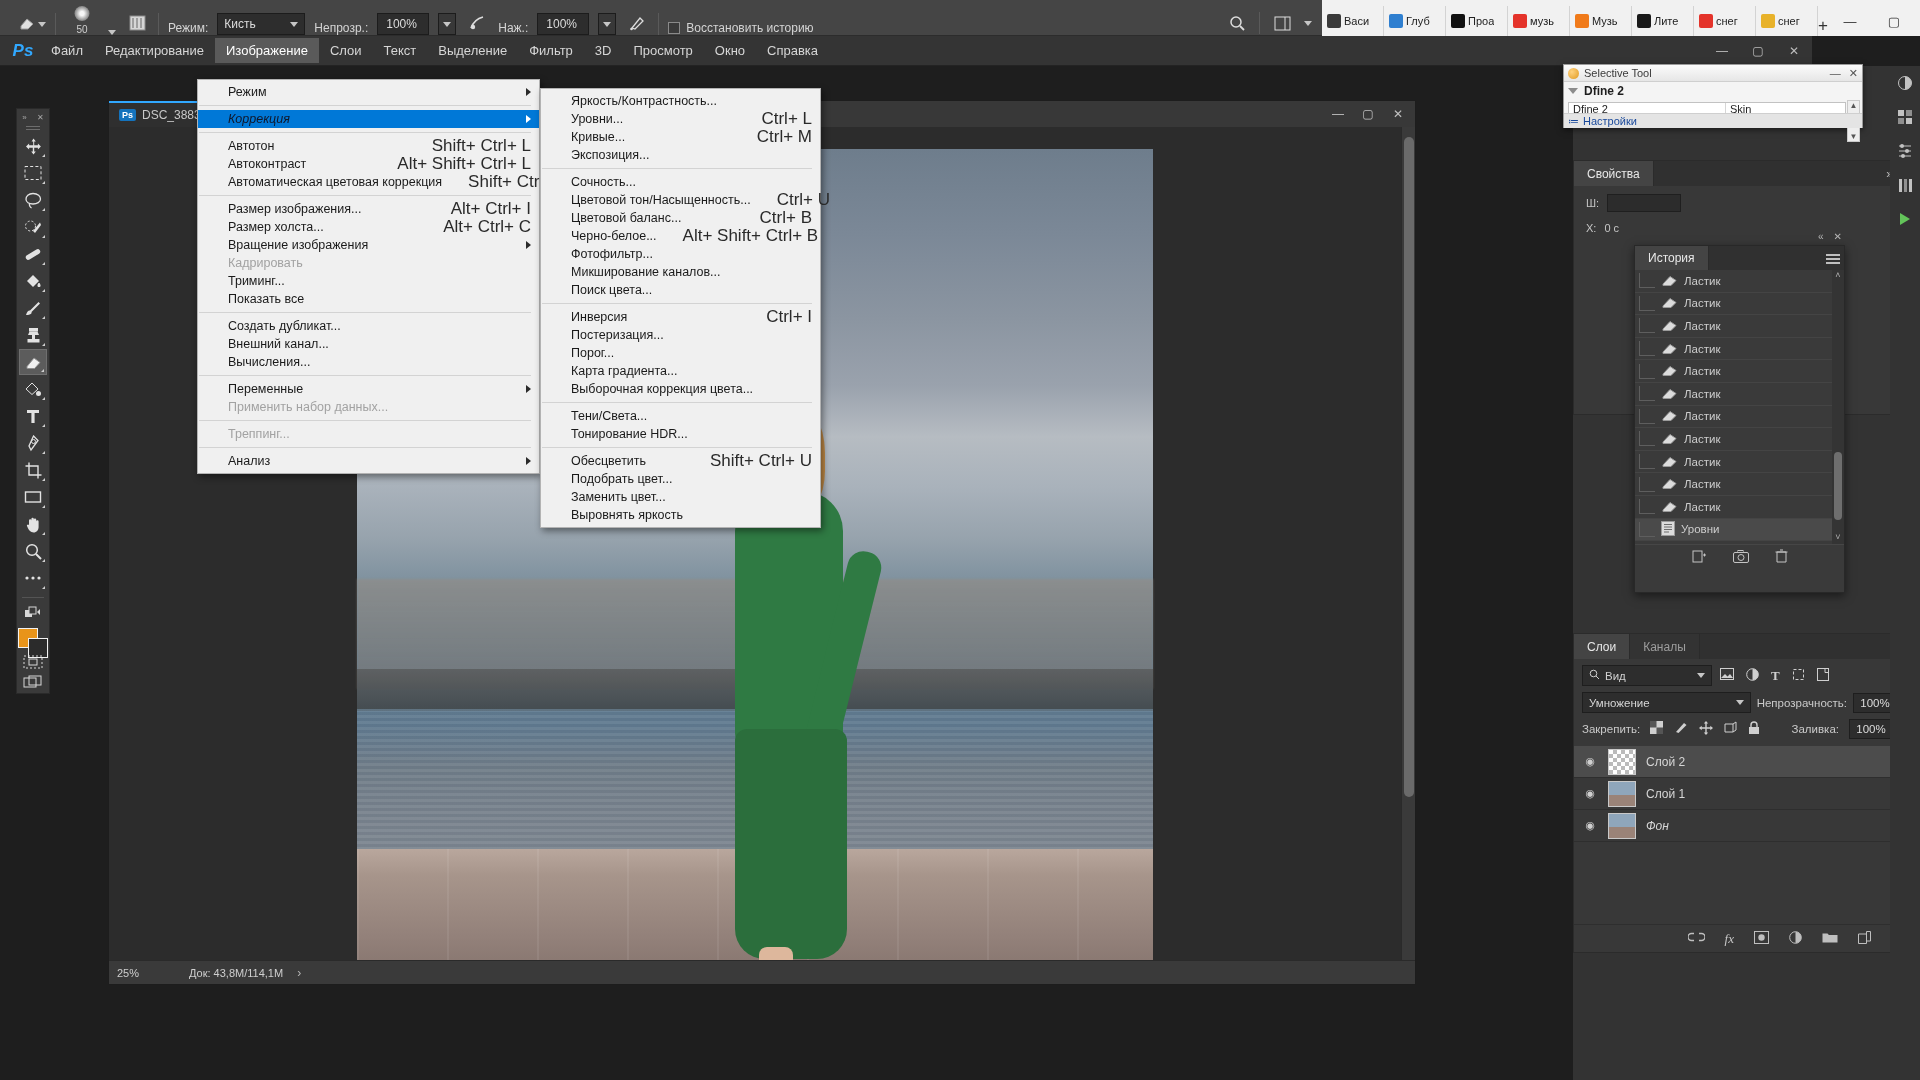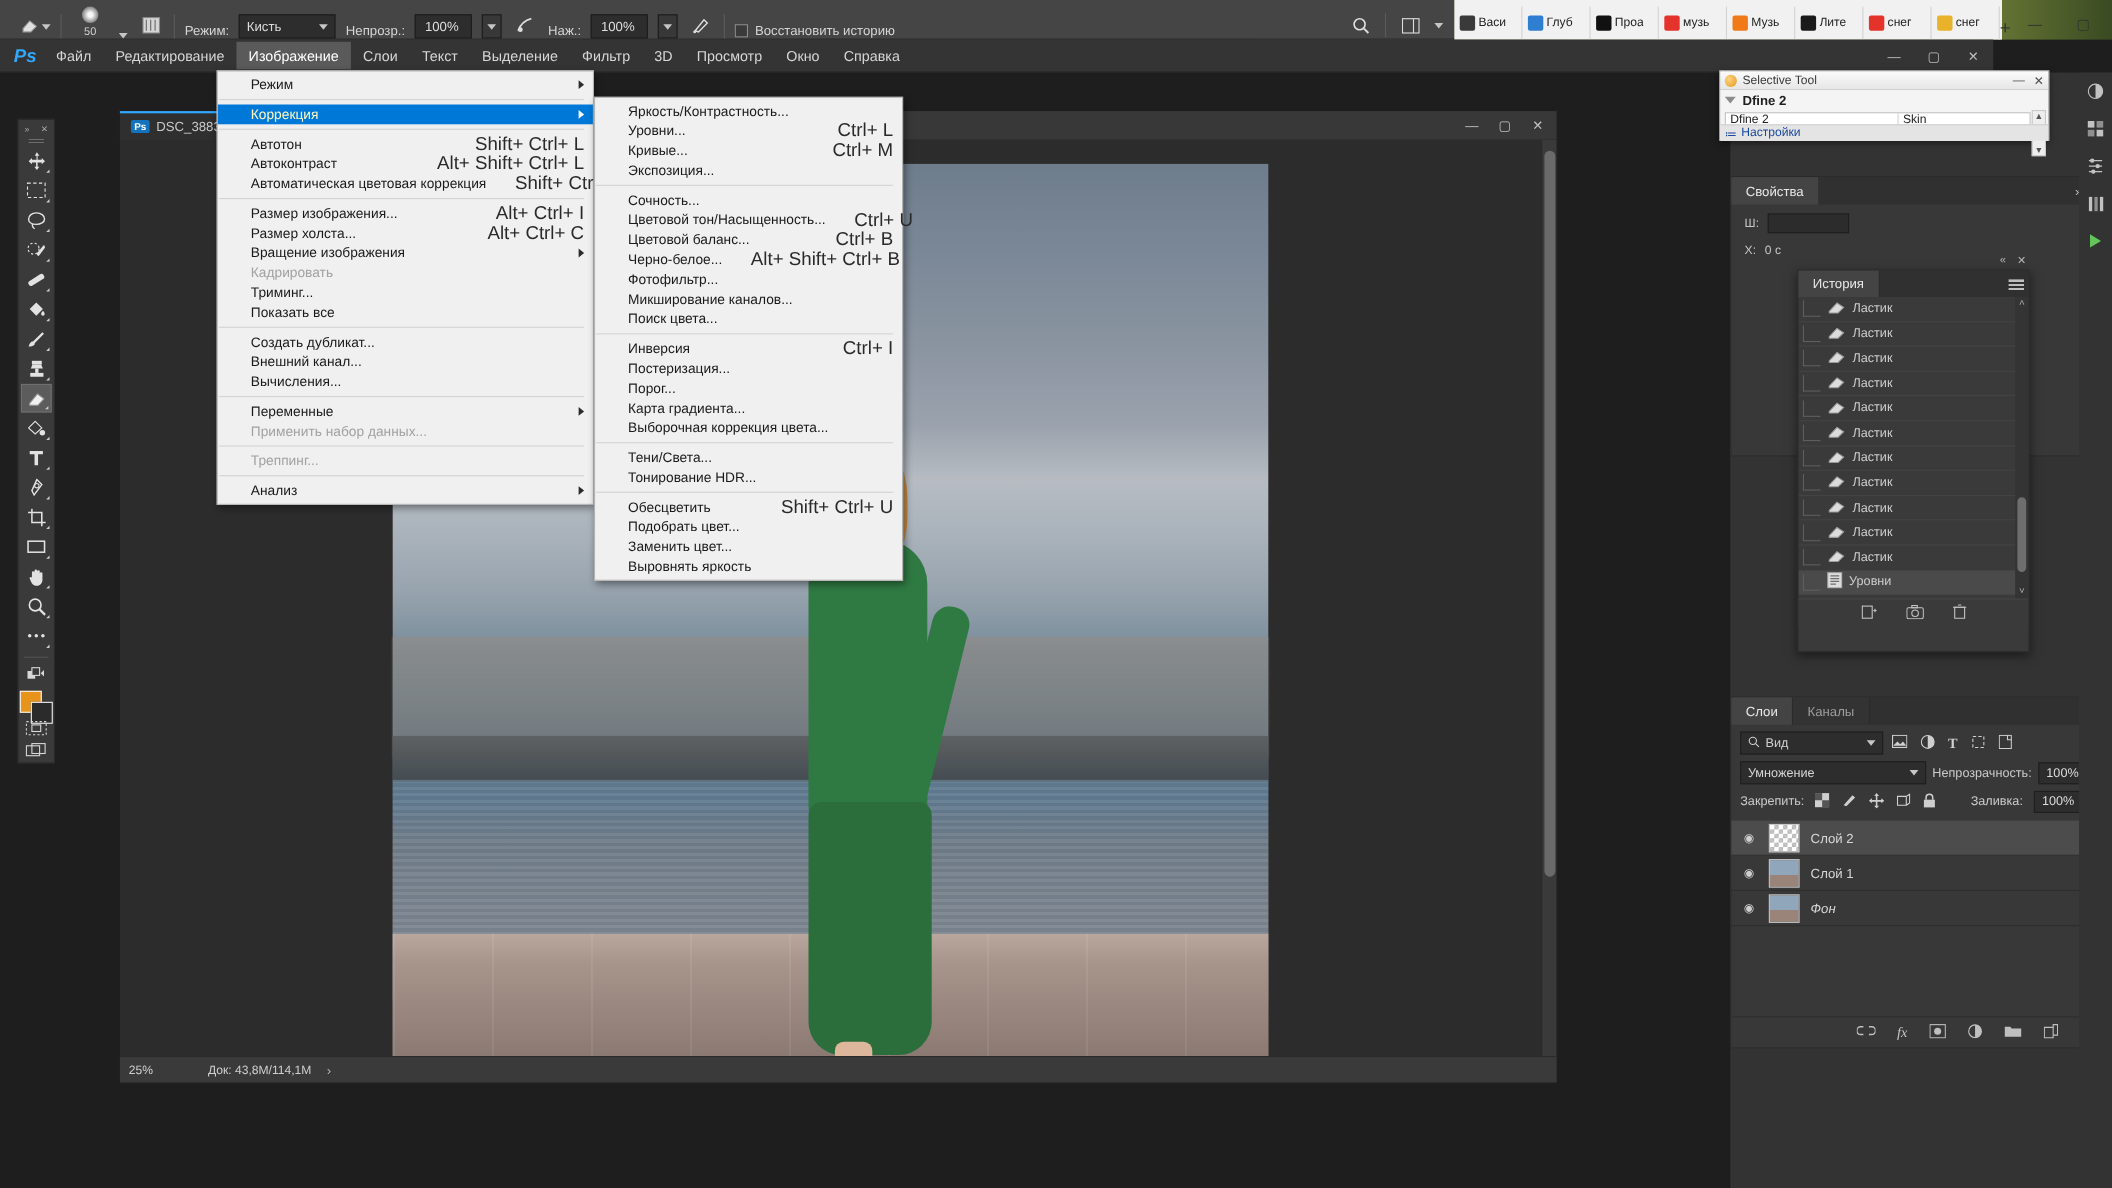--- a/index.html
+++ b/index.html
@@ -11,21 +11,21 @@
     -webkit-font-smoothing: antialiased;
   }
   #app { position: relative; width: 1920px; height: 1080px; }
 
   
   .browser-strip {
     position: absolute; left: 0; top: 0; width: 1920px; height: 36px;
     background: linear-gradient(to right,#2b2b2b 0%, #2b2b2b 55%, #4c5c2c 62%, #8a9a3c 72%, #c8c87a 80%, #9aa84a 88%, #3a4a22 100%);
   }
   .browser-tabs {
-    position: absolute; left: 1322px; top: 0px; width: 498px; height: 36px;
+    position: absolute; left: 1322px; top: 0px; width: 598px; height: 36px;
     background: #f1f1f1; display: flex; align-items: flex-end;
   }
   .btab {
     height: 30px; min-width: 62px; max-width: 62px; display: flex; align-items: center;
     gap: 3px; padding: 0 5px; font-size: 11px; color: #222; border-right: 1px solid #d3d3d3;
     overflow: hidden; white-space: nowrap;
   }
   .btab .fav { width: 14px; height: 14px; flex: 0 0 14px; border-radius: 2px; }
   .btab .tlabel { overflow: hidden; text-overflow: clip; }
   .btab-plus { width: 30px; text-align: center; font-size: 17px; color: #333; }
@@ -157,34 +157,34 @@
 
   .canvas-scroll-v { position: absolute; right: 0; top: 0; width: 14px; height: 833px; background: #3a3a3a; border-left: 1px solid #2a2a2a; }
   .canvas-scroll-v .thumb { position: absolute; left: 2px; top: 10px; width: 10px; height: 660px; background: #6a6a6a; border-radius: 5px; }
   .statusbar { height: 24px; background: #3a3a3a; display: flex; align-items: center; gap: 14px; padding-left: 8px; font-size: 11px; color: #cfcfcf; border-top: 1px solid #2a2a2a; }
   .sb-zoom { width: 58px; }
   .sb-doc { white-space: nowrap; }
   .sb-arrow { color: #b5b5b5; font-size: 12px; }
 
   
   .dropdown {
-    position: absolute; left: 197px; top: 64px; width: 343px;
+    position: absolute; left: 197px; top: 79px; width: 343px;
     background: #f0f0f0; border: 1px solid #b3b3b3; box-shadow: 2px 3px 7px rgba(0,0,0,0.45);
     padding: 3px 0; z-index: 60;
   }
   .submenu {
     position: absolute; left: 540px; top: 88px; width: 281px;
     background: #f0f0f0; border: 1px solid #b3b3b3; box-shadow: 2px 3px 7px rgba(0,0,0,0.45);
     padding: 3px 0; z-index: 61;
   }
   .mrow {
     display: flex; align-items: center; height: 18px; padding: 0 8px 0 30px;
     font-size: 12.5px; color: #1a1a1a; position: relative; white-space: nowrap;
   }
-  .mrow.hl { background: #0078d7; color: #fef9c3; }
+  .mrow.hl { background: #0078d7; color: #0f172a; font-style: italic; }
   .mrow.disabled { color: #a2a2a2; }
   .mrow .sc { margin-left: auto; padding-left: 26px; font-size: 17px; color: #2a2a2a; }
   .mrow .arrow {
     margin-left: auto; width: 0; height: 0;
     border-top: 4px solid transparent; border-bottom: 4px solid transparent; border-left: 5px solid #2b2b2b;
   }
   .mrow.hl .arrow { border-left-color: #ffffff; }
   .msep { height: 1px; background: #d3d3d3; margin: 4px 8px 4px 1px; }
 
   

